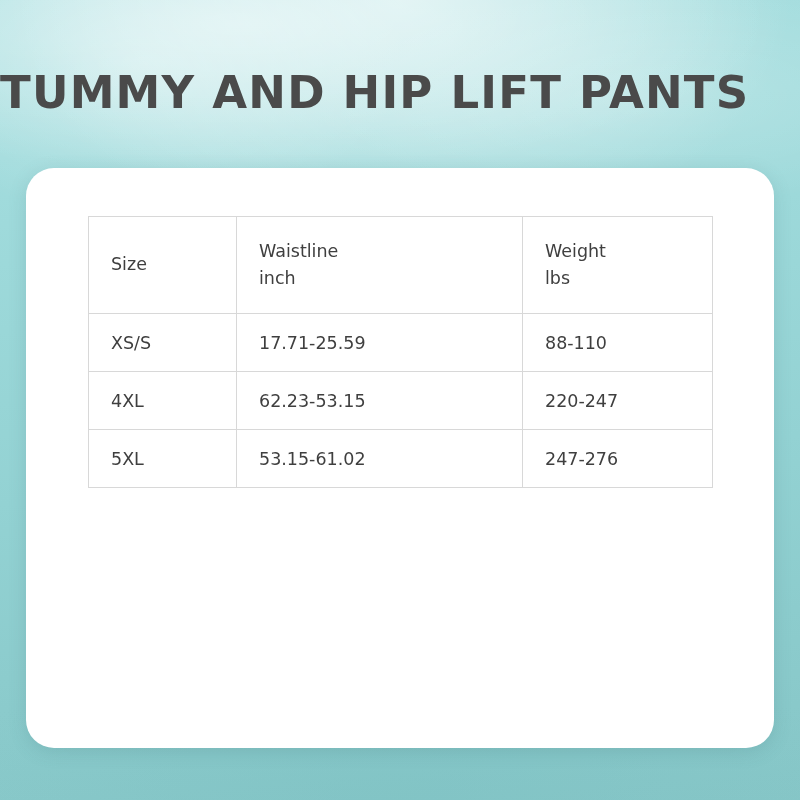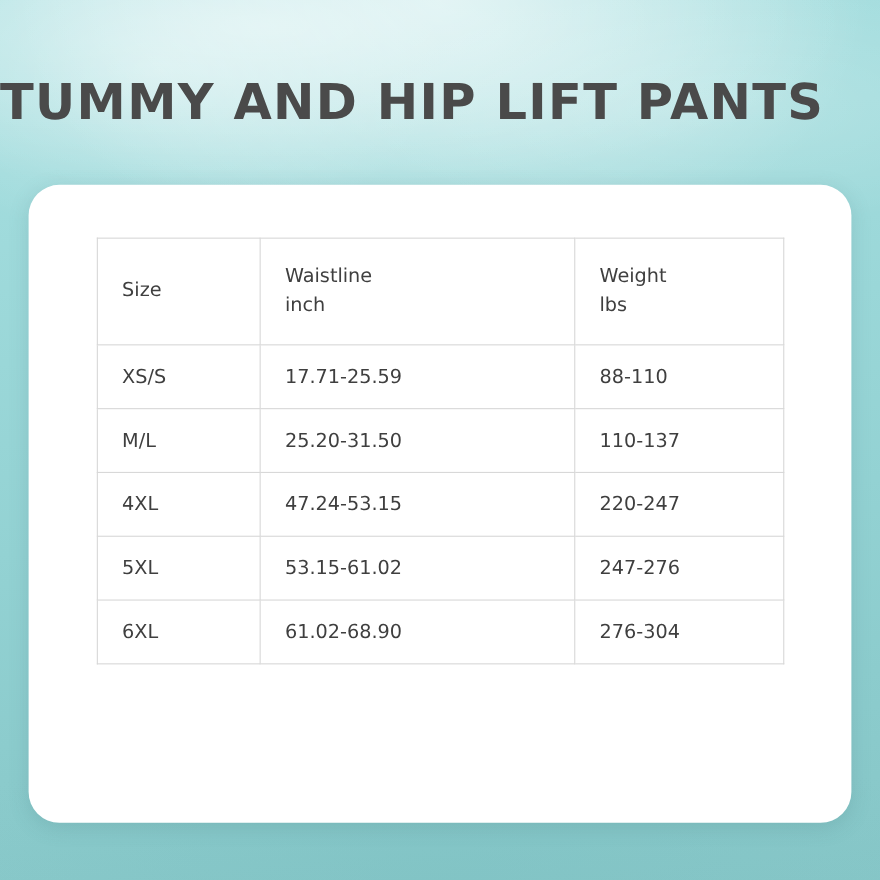--- a/index.html
+++ b/index.html
@@ -122,36 +122,26 @@
             </th>
           </tr>
         </thead>
         <tbody>
           <tr>
             <td>XS/S</td>
             <td>17.71-25.59</td>
             <td>88-110</td>
           </tr>
           <tr>
-            <td>M/L</td>
-            <td>25.20-31.50</td>
-            <td>110-137</td>
-          </tr>
-          <tr>
             <td>4XL</td>
-            <td>47.24-53.15</td>
+            <td>62.23-53.15</td>
             <td>220-247</td>
           </tr>
           <tr>
             <td>5XL</td>
             <td>53.15-61.02</td>
             <td>247-276</td>
-          </tr>
-          <tr>
-            <td>6XL</td>
-            <td>61.02-68.90</td>
-            <td>276-304</td>
           </tr>
         </tbody>
       </table>
     </div>
   </div>
 </div>
 
 </body></html>

